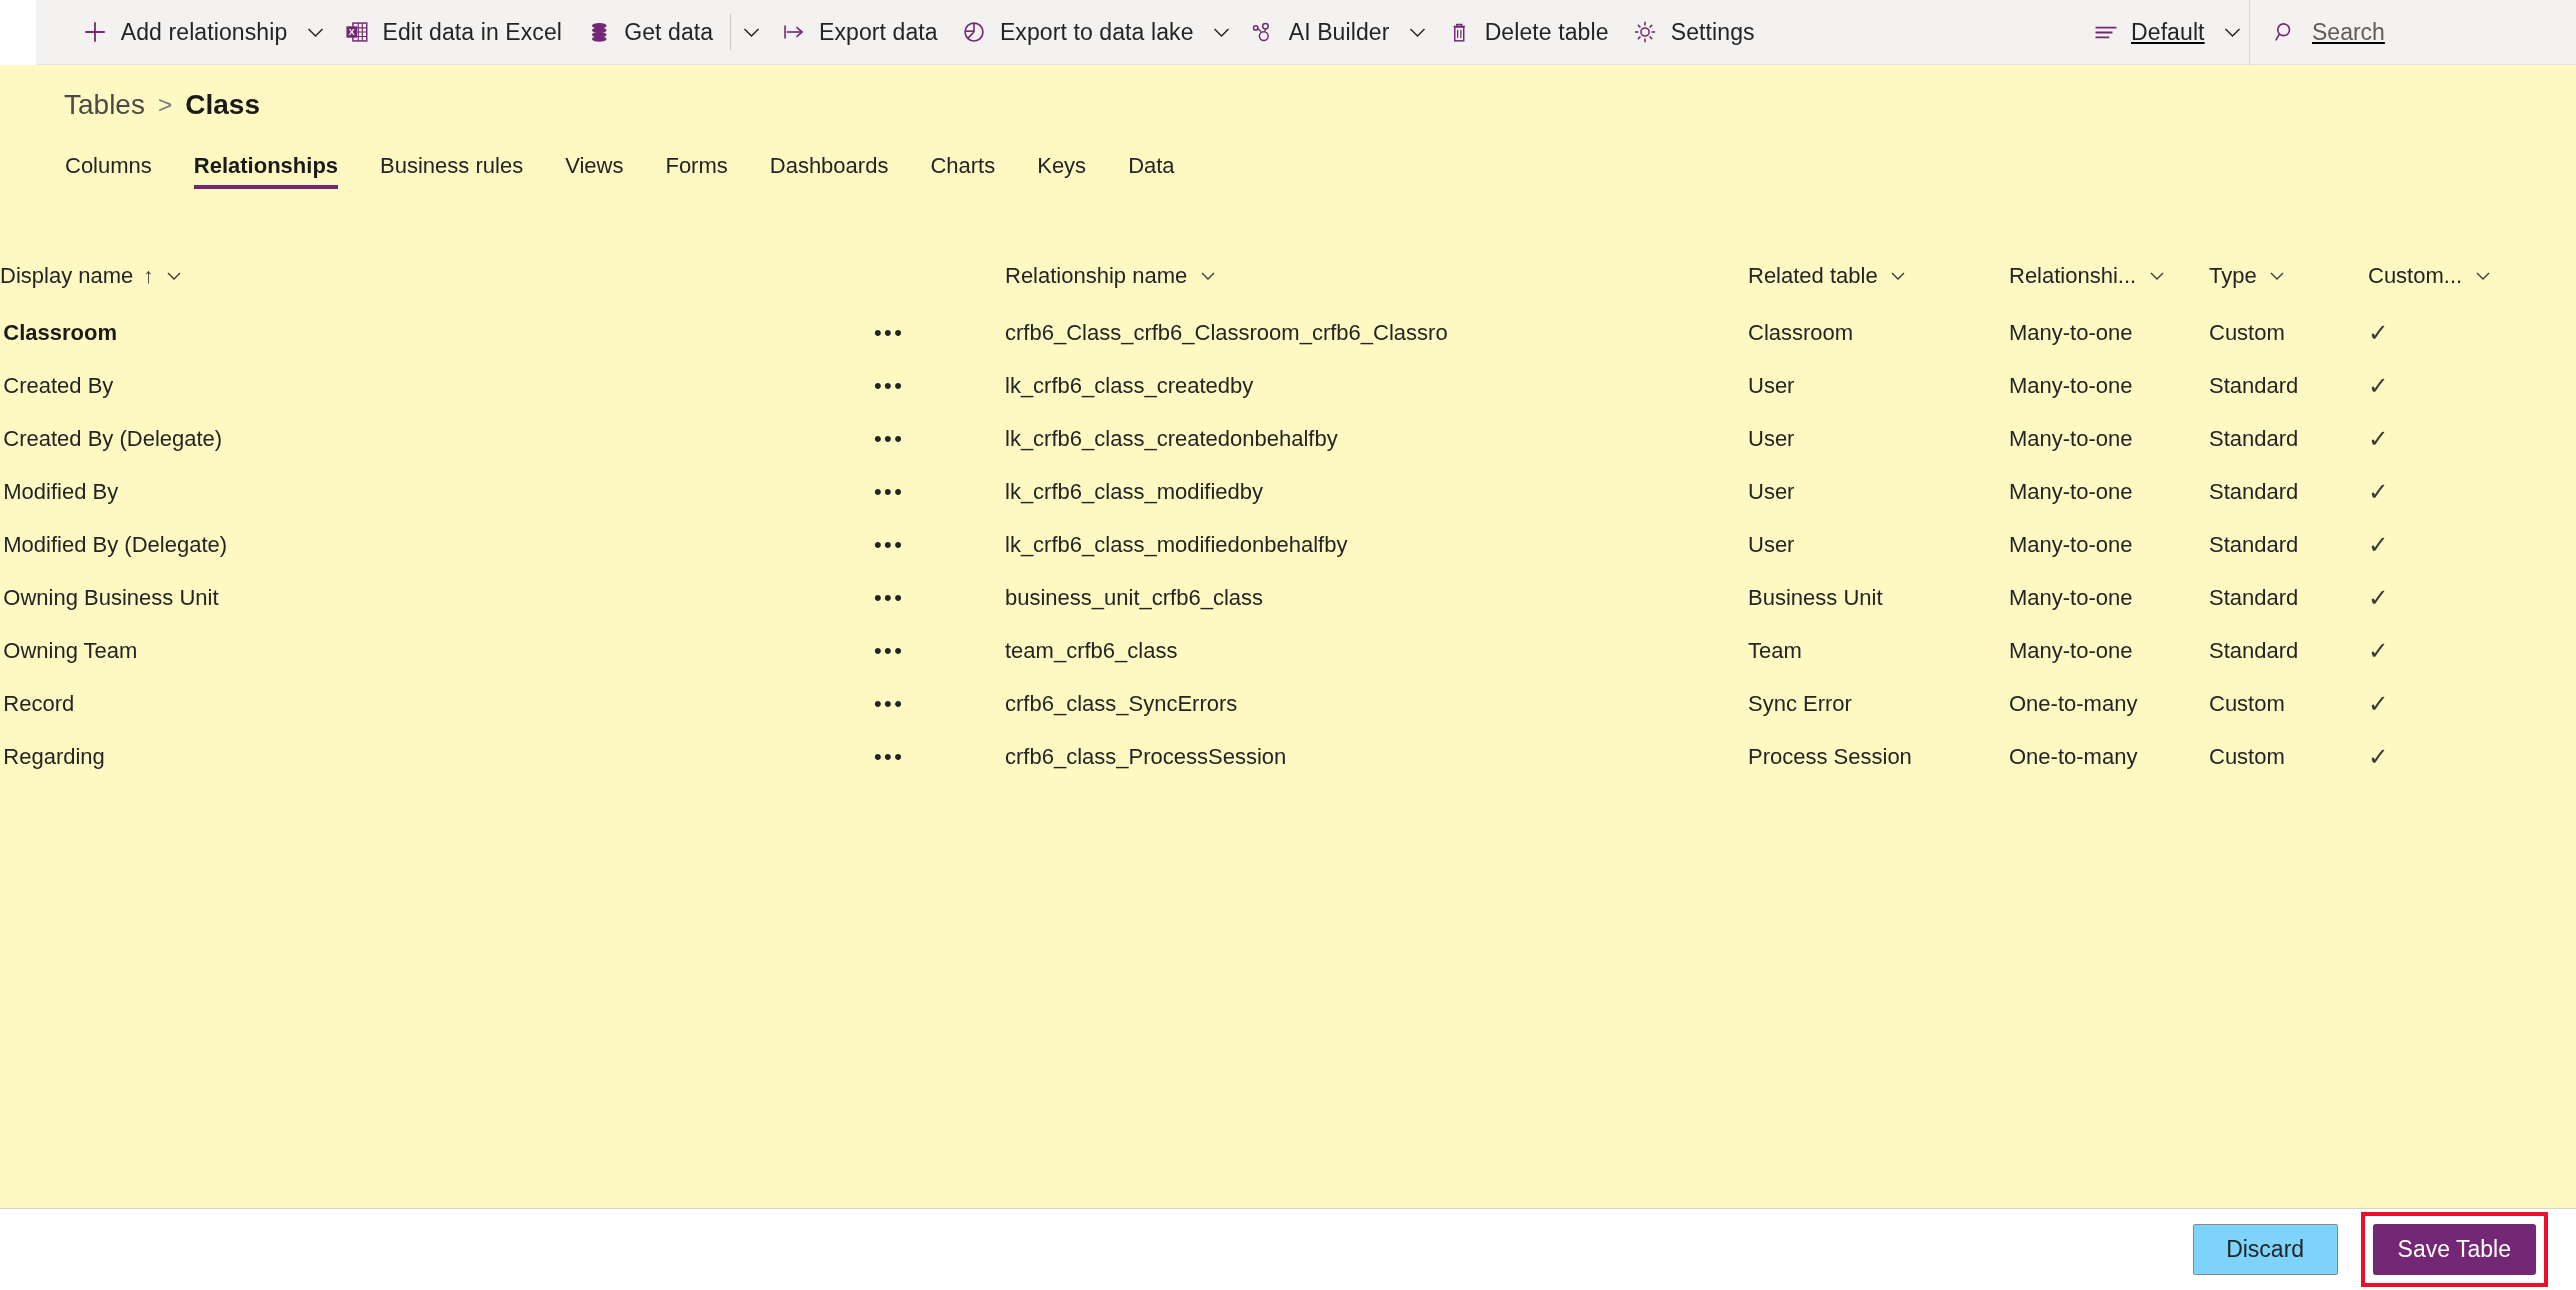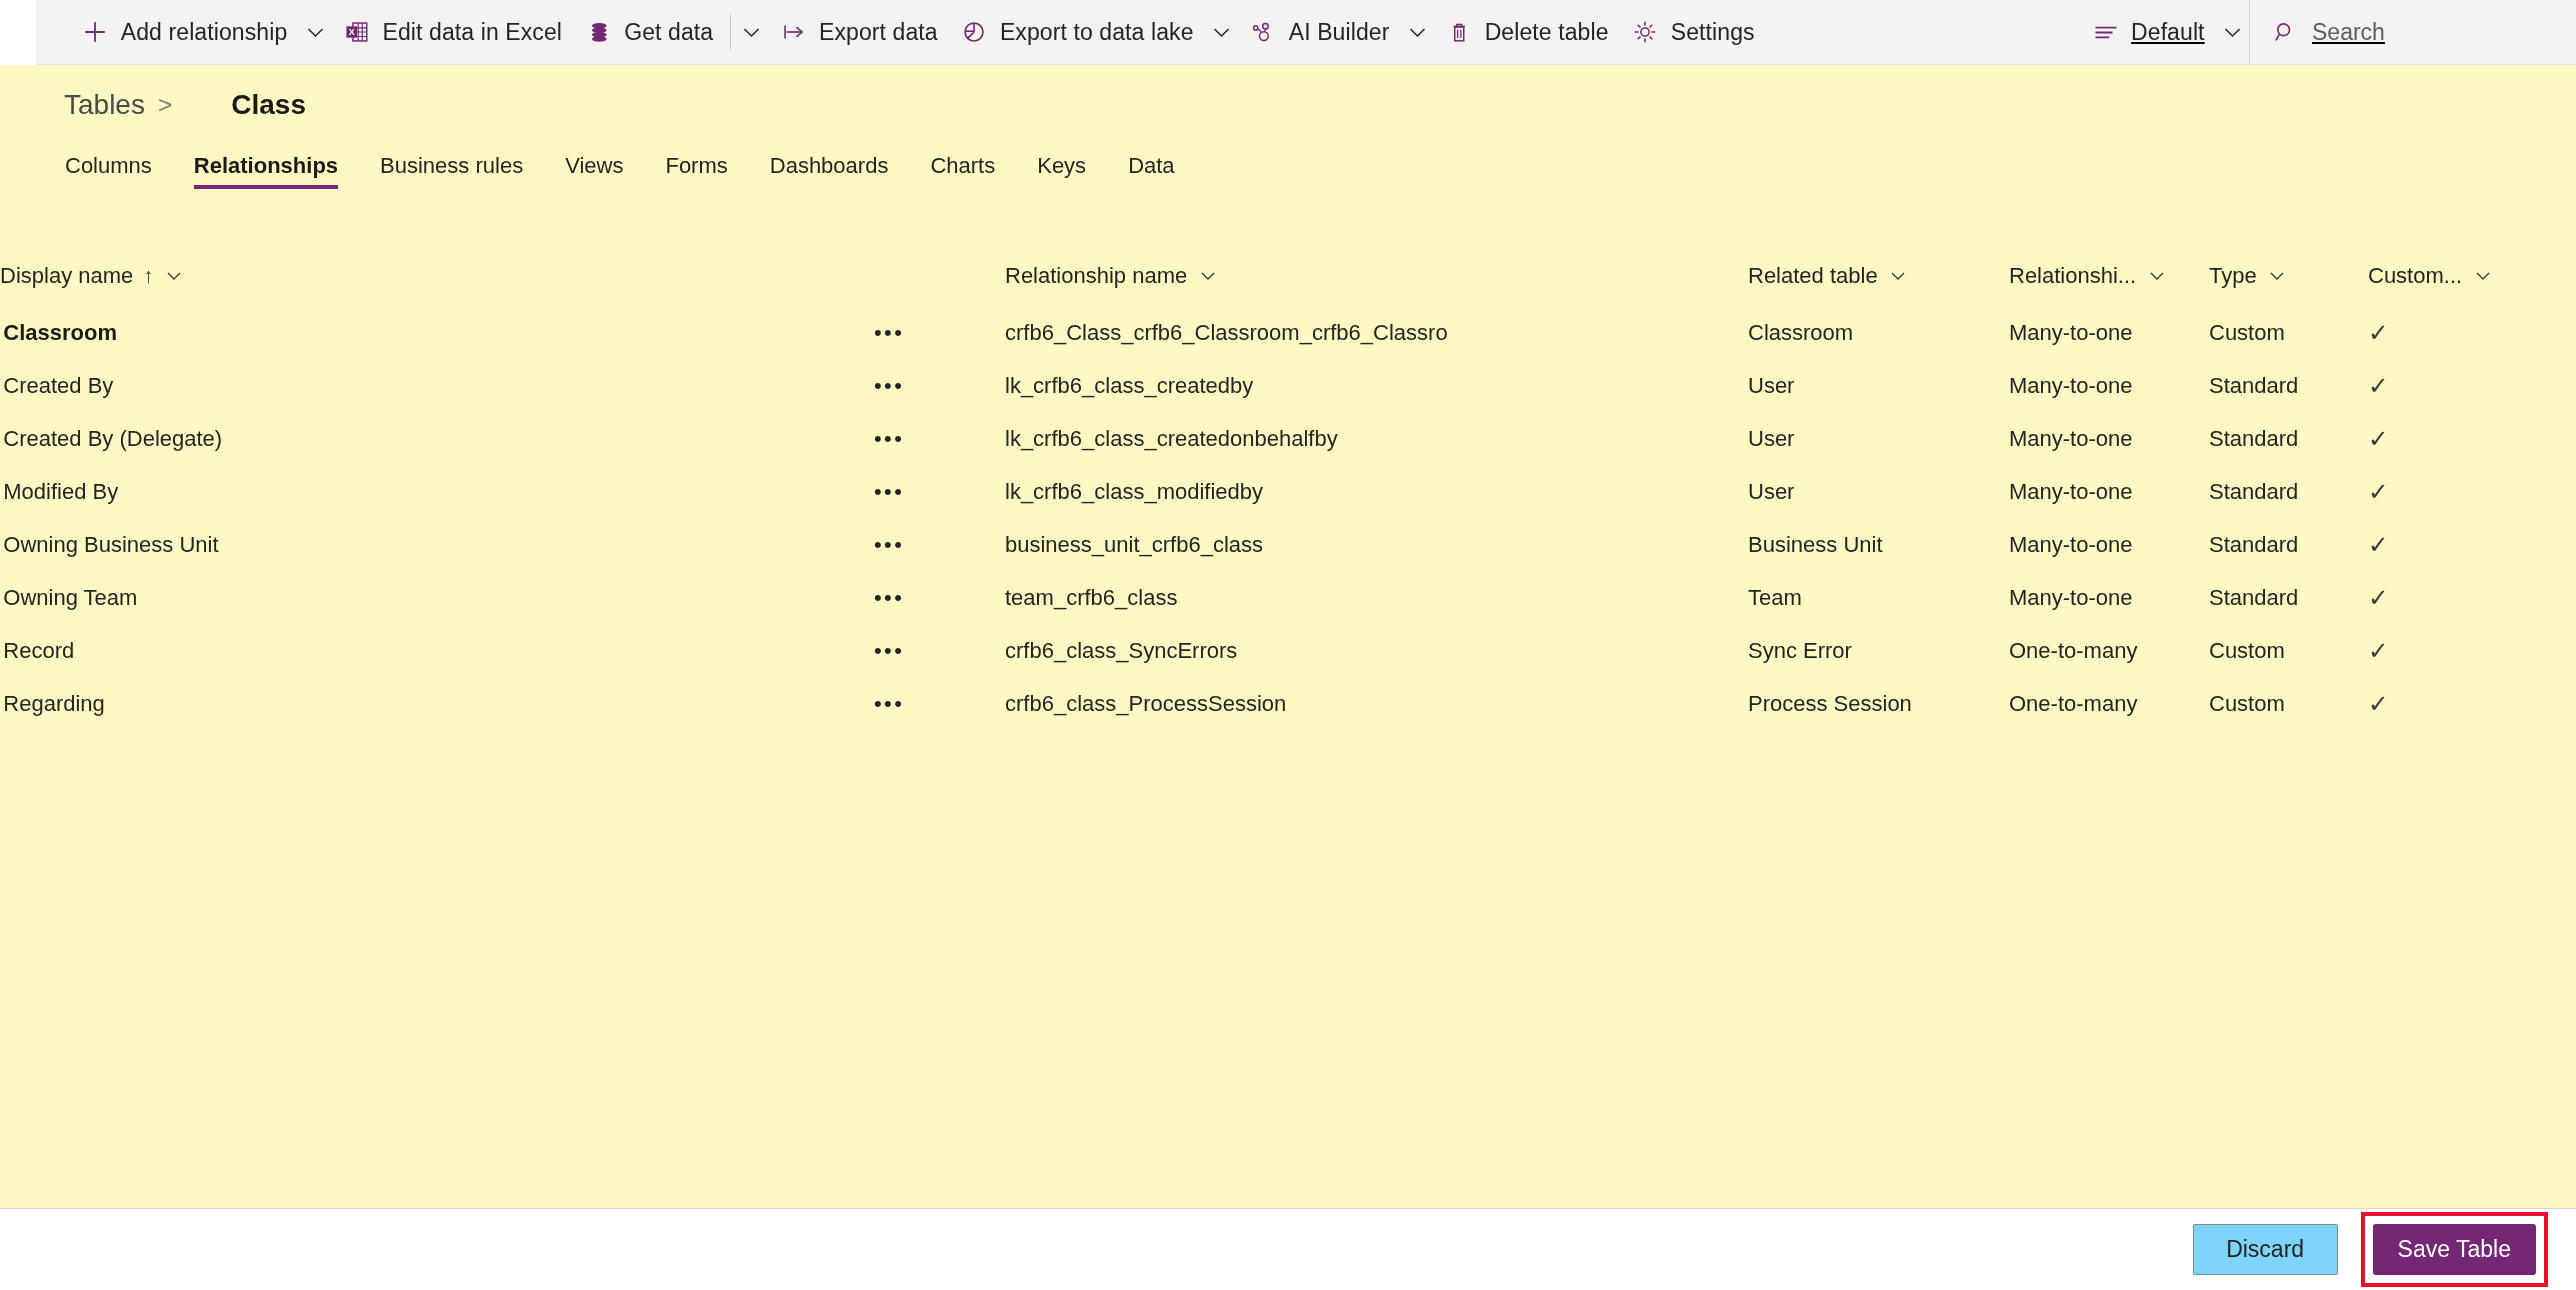--- a/index.html
+++ b/index.html
@@ -82,21 +82,21 @@
   }
 
   .breadcrumb {
     display: flex; align-items: center;
     padding: 21px 0 0 64px;
     height: 59px;
     font-size: 28px;
   }
   .bc-link { color: #4a4a48; cursor: default; }
   .bc-sep { color: #7a7977; margin: 0 13px; font-size: 24.5px; }
-  .bc-current { color: #1b1a19; font-weight: bold; margin-left: 46px; }
+  .bc-current { color: #1b1a19; font-weight: bold; }
 
   .tabs {
     display: flex; align-items: flex-end;
     padding-left: 65px;
     height: 57px;
     margin-top: 8.2px;
   }
   .tab {
     font-size: 22px;
     color: #242424;
@@ -492,20 +492,29 @@
           <tr class="row">
             <td class="c-display col-pad">Modified By</td>
             <td class="c-dots"><span class="dots">•••</span></td>
             <td class="c-relname">lk_crfb6_class_modifiedby</td>
             <td class="c-related">User</td>
             <td class="c-reltype">Many-to-one</td>
             <td class="c-type">Standard</td>
             <td class="c-custom"><span class="check">✓</span></td>
           </tr>
 
+          <tr class="row">
+            <td class="c-display col-pad">Modified By (Delegate)</td>
+            <td class="c-dots"><span class="dots">•••</span></td>
+            <td class="c-relname">lk_crfb6_class_modifiedonbehalfby</td>
+            <td class="c-related">User</td>
+            <td class="c-reltype">Many-to-one</td>
+            <td class="c-type">Standard</td>
+            <td class="c-custom"><span class="check">✓</span></td>
+          </tr>
 
           <tr class="row">
             <td class="c-display col-pad">Owning Business Unit</td>
             <td class="c-dots"><span class="dots">•••</span></td>
             <td class="c-relname">business_unit_crfb6_class</td>
             <td class="c-related">Business Unit</td>
             <td class="c-reltype">Many-to-one</td>
             <td class="c-type">Standard</td>
             <td class="c-custom"><span class="check">✓</span></td>
           </tr>

